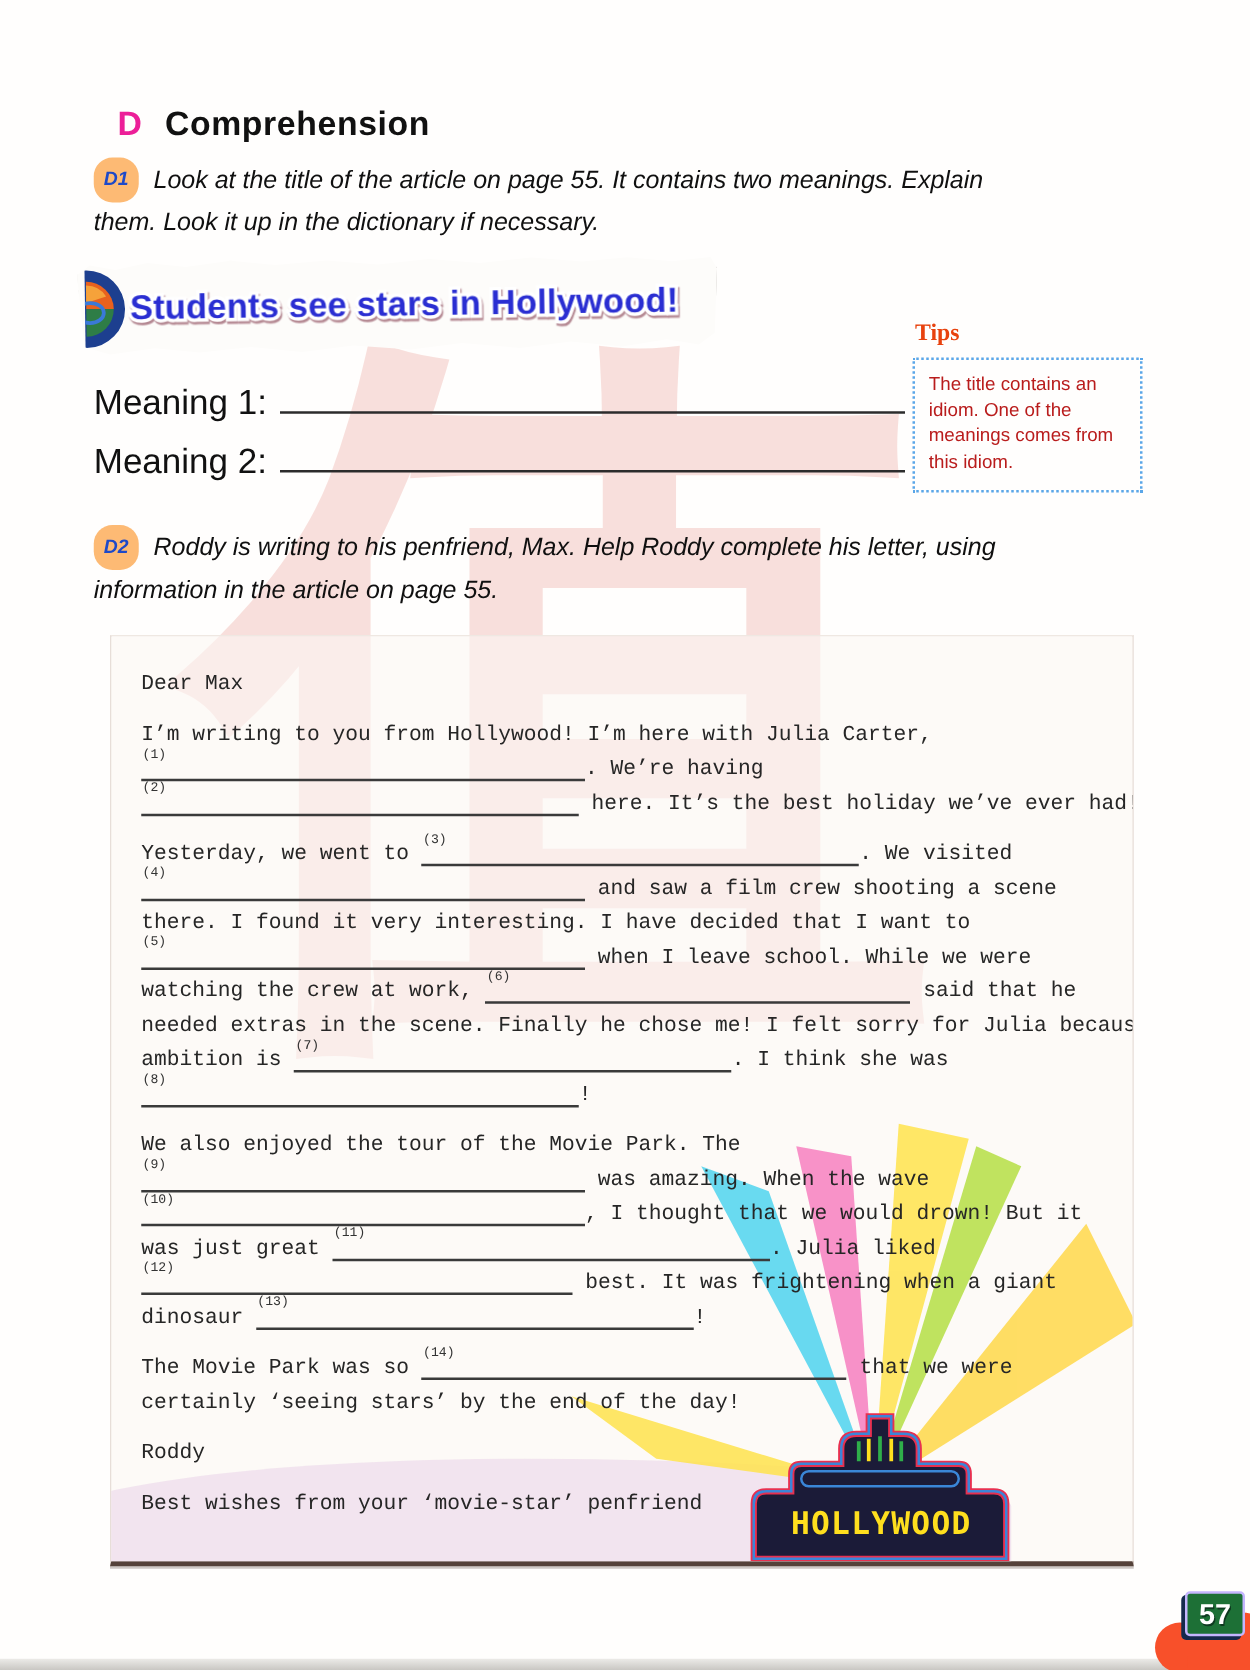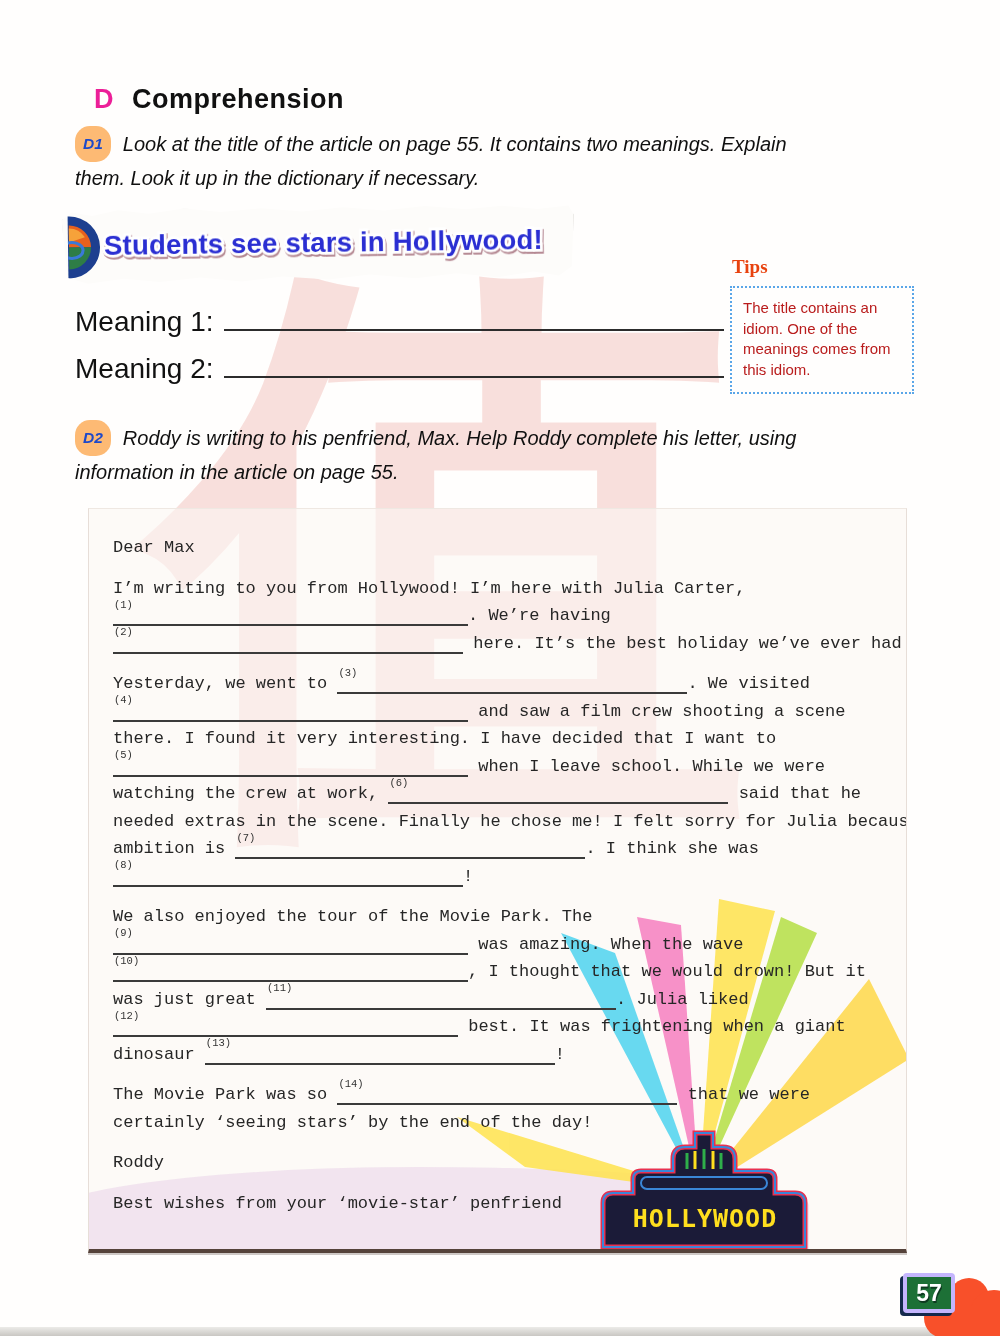--- a/index.html
+++ b/index.html
@@ -69,22 +69,22 @@
   }
   .para{margin:0 0 13px;}
   .lline{white-space:nowrap;}
   .blank{
     display:inline-block;height:14px;border-bottom:2px solid #3a3a3a;
     position:relative;vertical-align:-6px;
   }
   .bnum{position:absolute;left:1px;bottom:5px;font-size:10.5px;letter-spacing:0;color:#333;}
   
   .page-badge{
-    position:absolute;left:903px;top:1273px;width:44px;height:32px;z-index:6;
-    background:#1d7036;border:4px solid #c4b5fd;border-radius:4px;
+    position:absolute;left:948px;top:1273px;width:44px;height:32px;z-index:6;
+    background:#1d7036;border:2px solid #c4b5fd;border-radius:4px;
     box-shadow:-3px 3px 0 #14294d;
     display:flex;align-items:center;justify-content:center;
     color:#fff;font-weight:bold;font-size:23px;
     text-shadow:1px 2px 0 #0e3a20;
     font-family:"Liberation Sans",sans-serif;
   }
   .corner-blob{position:absolute;right:0;bottom:0;z-index:5;}
   .bottom-strip{
     position:absolute;left:0;bottom:0;width:1000px;height:9px;z-index:4;
     background:linear-gradient(#ecebe8,#c9c7c3);

